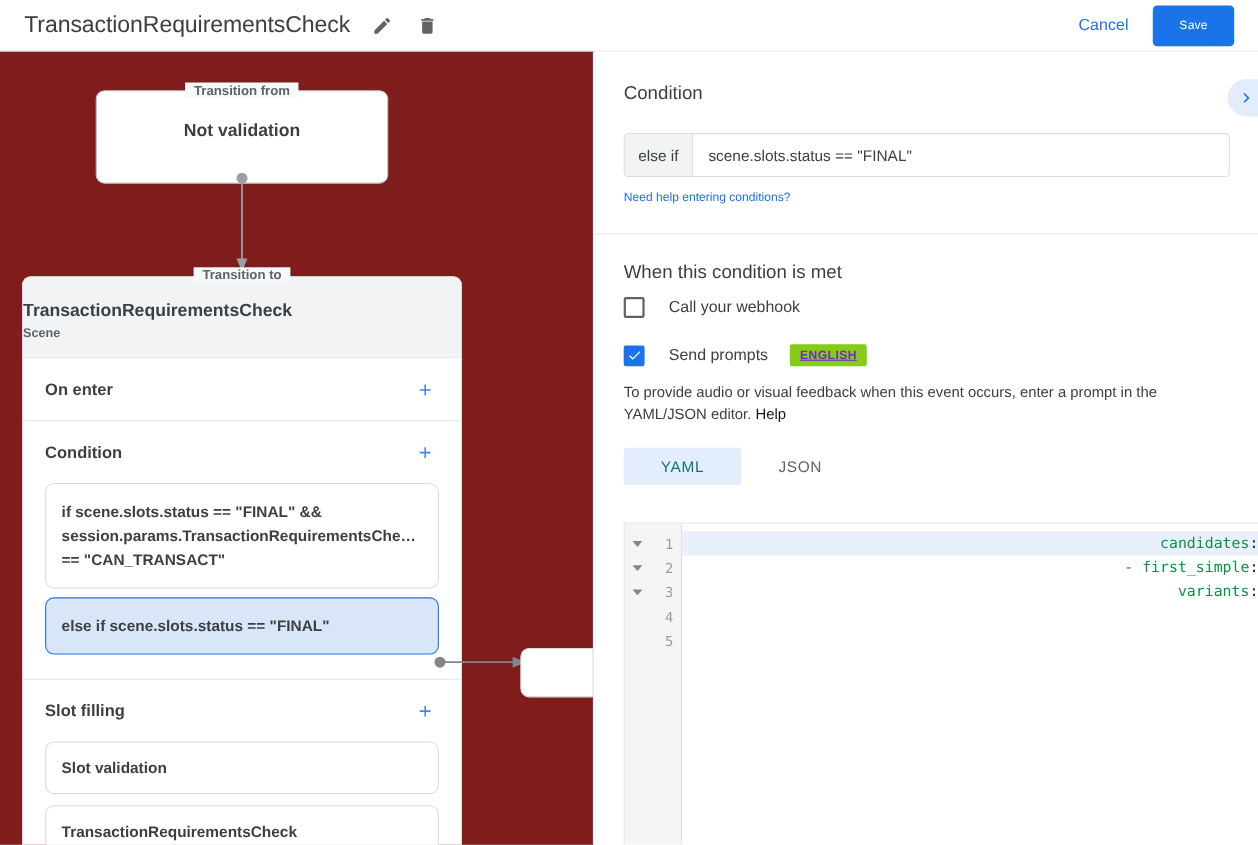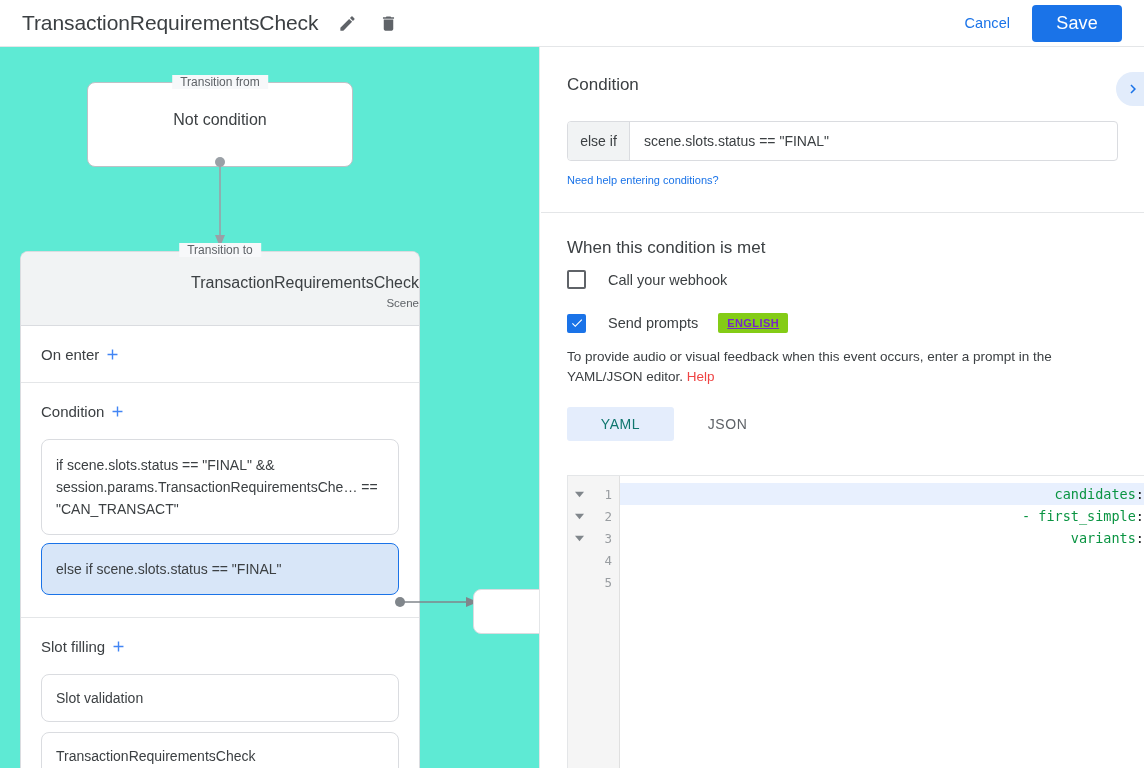--- a/index.html
+++ b/index.html
@@ -44,38 +44,39 @@
     padding: 9px 12px;
     border-radius: 4px;
     background: none; border: none;
     cursor: pointer;
     font-family: inherit;
   }
   #save-button {
     margin-left: 10px; margin-right: 22px;
     background: #1a73e8;
     color: #ffffff;
-    font-size: 18px;
+    font-size: 11px;
     font-weight: 500;
     letter-spacing: 0.2px;
     border: none; border-radius: 4px;
     padding: 0 24px;
     height: 37px;
     cursor: pointer;
     font-family: inherit;
   }
 
   
   #canvas {
     position: absolute;
     top: 47px; left: 0;
     width: 540px; height: 721px;
-    background: #5eead4;
+    background: #7f1d1d;
     overflow: hidden;
     border-right: 1px solid #e4e6e8;
+    font-weight: bold;
   }
 
   
   .fieldset-card {
     position: absolute;
     border: 1px solid #bdc1c6;
     border-radius: 8px;
     background: #ffffff;
   }
   .fieldset-legend {
@@ -110,21 +111,21 @@
     background: #ffffff;
     border: 1px solid #dadce0;
     border-radius: 8px 8px 0 0;
     border-bottom: none;
   }
   #scene-card-header {
     background: #f1f3f4;
     border-bottom: 1px solid #dadce0;
     border-radius: 7px 7px 0 0;
     padding: 22px 0 16px 0;
-    text-align: right;
+    text-align: left;
     position: relative;
   }
   #scene-legend {
     position: absolute;
     top: -9px; left: 50%;
     transform: translateX(-50%);
     background: #f7f8fa;
     padding: 0 8px;
     font-size: 12px;
     color: #5f6368;
@@ -132,20 +133,21 @@
   }
   #scene-title { font-size: 16px; color: #3c4043; }
   #scene-subtitle { font-size: 11.5px; color: #5f6368; margin-top: 5px; }
 
   .section-row {
     border-bottom: 1px solid #e4e6e8;
     padding: 0 20px;
   }
   .section-head {
     display: flex; align-items: center;
+    justify-content: space-between;
     height: 56px;
   }
   .section-title { font-size: 15px; color: #3c4043; }
   .plus-btn {
     width: 26px; height: 26px;
     display: flex; align-items: center; justify-content: center;
     cursor: pointer;
   }
   .section-body { padding-bottom: 14px; }
 
@@ -283,21 +285,21 @@
     text-decoration: underline;
   }
   #prompts-hint {
     font-size: 13.5px;
     color: #3c4043;
     line-height: 20px;
     margin-top: -10px;
     margin-bottom: 20px;
     max-width: 552px;
   }
-  #prompts-hint a { color: #ef4444; text-decoration: none; cursor: pointer; }
+  #prompts-hint a { color: #0f172a; text-decoration: none; cursor: pointer; }
 
   
   #editor-tabs { display: flex; margin-bottom: 0; }
   .tab {
     min-width: 107px;
     height: 34px;
     display: flex; align-items: center; justify-content: center;
     font-size: 14px;
     letter-spacing: 0.6px;
     color: #5f6368;
@@ -381,21 +383,21 @@
   <div class="hdr-spacer"></div>
 
   <button id="cancel-button">Cancel</button>
   <button id="save-button">Save</button>
 </div>
 
 <div id="canvas">
 
   <div id="transition-from-card" class="fieldset-card">
     <div id="transition-from-legend" class="fieldset-legend">Transition from</div>
-    <div id="transition-from-label">Not condition</div>
+    <div id="transition-from-label">Not validation</div>
   </div>
 
   <svg id="connector-vertical" width="14" height="95">
     <circle cx="7" cy="5" r="5" fill="#9aa0a6"></circle>
     <line x1="7" y1="5" x2="7" y2="80" stroke="#9aa0a6" stroke-width="1.6"></line>
     <polygon points="7,90 2,78 12,78" fill="#9aa0a6"></polygon>
   </svg>
 
   <div id="scene-card">
     <div id="scene-card-header">

